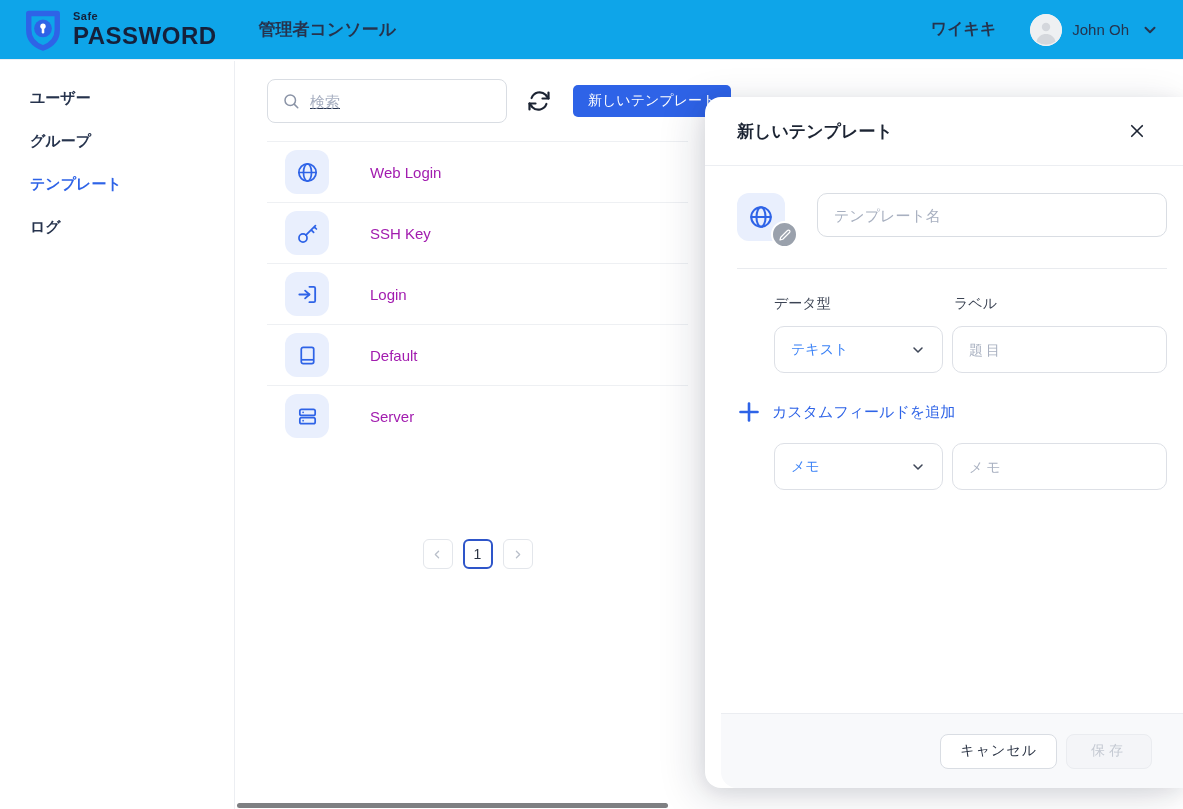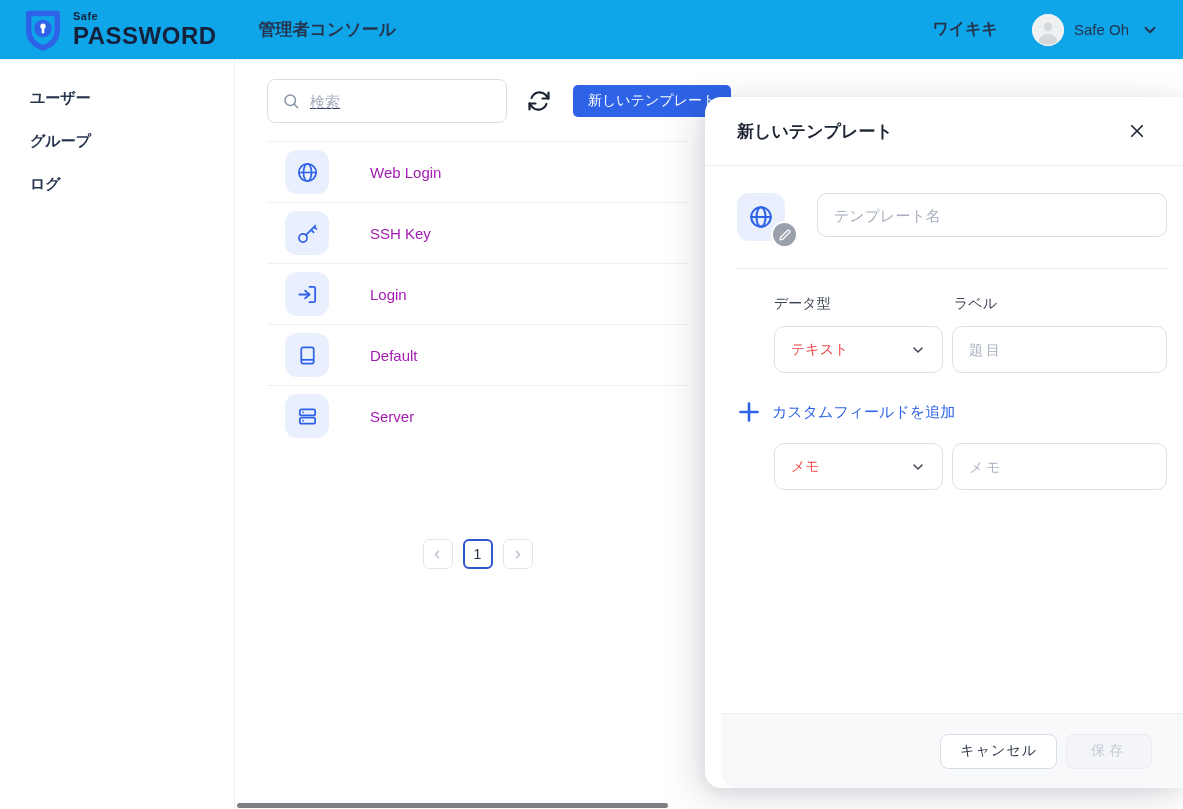--- a/index.html
+++ b/index.html
@@ -78,21 +78,21 @@
 
   .body-divider { border-top:1px solid #e9ebef; margin:27px 0 0 0; }
 
   .fields-block { margin-left:37px; }
   .field-labels { display:flex; margin-top:26px; }
   .field-label { font-size:14px; color:#3c4454; }
   .field-label.col1 { width:180px; }
   .fields-row { display:flex; gap:9px; margin-top:13px; }
   .select-box { width:171px; height:47px; border:1px solid #dde0e6; border-radius:10px; background:#fff;
     display:flex; align-items:center; padding:0 16px; cursor:pointer; }
-  .select-value { font-size:14px; color:#ef4444; }
+  .select-value { font-size:14px; color:#3b82f6; }
   .select-box .chev { margin-left:auto; color:#3f4758; }
   .field-input { flex:1; height:47px; border:1px solid #dde0e6; border-radius:10px; padding:0 16px;
     font-size:14px; color:#26334d; outline:none; font-family:inherit; letter-spacing:3px; }
   .field-input::placeholder { color:#a8b0c0; }
 
   .add-field { display:flex; align-items:center; margin-top:27px; background:none; border:none;
     cursor:pointer; color:#2e63e7; font-family:inherit; padding:0; }
   .add-field-label { font-size:15px; color:#2e63e7; margin-left:11px; }
   .memo-row { margin-top:19px; }
 
@@ -127,32 +127,33 @@
     <div class="console-title">管理者コンソール</div>
     <div class="header-right">
       <div class="org-name">ワイキキ</div>
       <div class="avatar">
         <svg viewBox="0 0 32 32">
           <circle cx="16" cy="16" r="16" fill="#eef0f2"></circle>
           <circle cx="16" cy="13" r="4.2" fill="#d4d7dc"></circle>
           <path d="M6.5 27.5c1.2-5 5-7.5 9.5-7.5s8.3 2.5 9.5 7.5a16 16 0 0 1-19 0z" fill="#d4d7dc"></path>
         </svg>
       </div>
-      <div class="user-name">Safe Oh</div>
+      <div class="user-name">John Oh</div>
       <button class="chev-btn">
         <svg width="18" height="18" viewBox="0 0 24 24" fill="none" stroke="currentColor" stroke-width="2.6" stroke-linecap="round" stroke-linejoin="round">
           <polyline points="6 9 12 15 18 9"></polyline>
         </svg>
       </button>
     </div>
   </div>
 
   <nav class="sidebar">
     <a class="side-item">ユーザー</a>
     <a class="side-item">グループ</a>
+    <a class="side-item active">テンプレート</a>
     <a class="side-item">ログ</a>
   </nav>
 
   <div class="main">
 
     <div class="toolbar">
       <div class="search-box">
         <svg width="18" height="18" viewBox="0 0 24 24" fill="none" stroke="#8a93a6" stroke-width="2" stroke-linecap="round">
           <circle cx="11" cy="11" r="7"></circle>
             <line x1="16.5" y1="16.5" x2="21" y2="21"></line>

